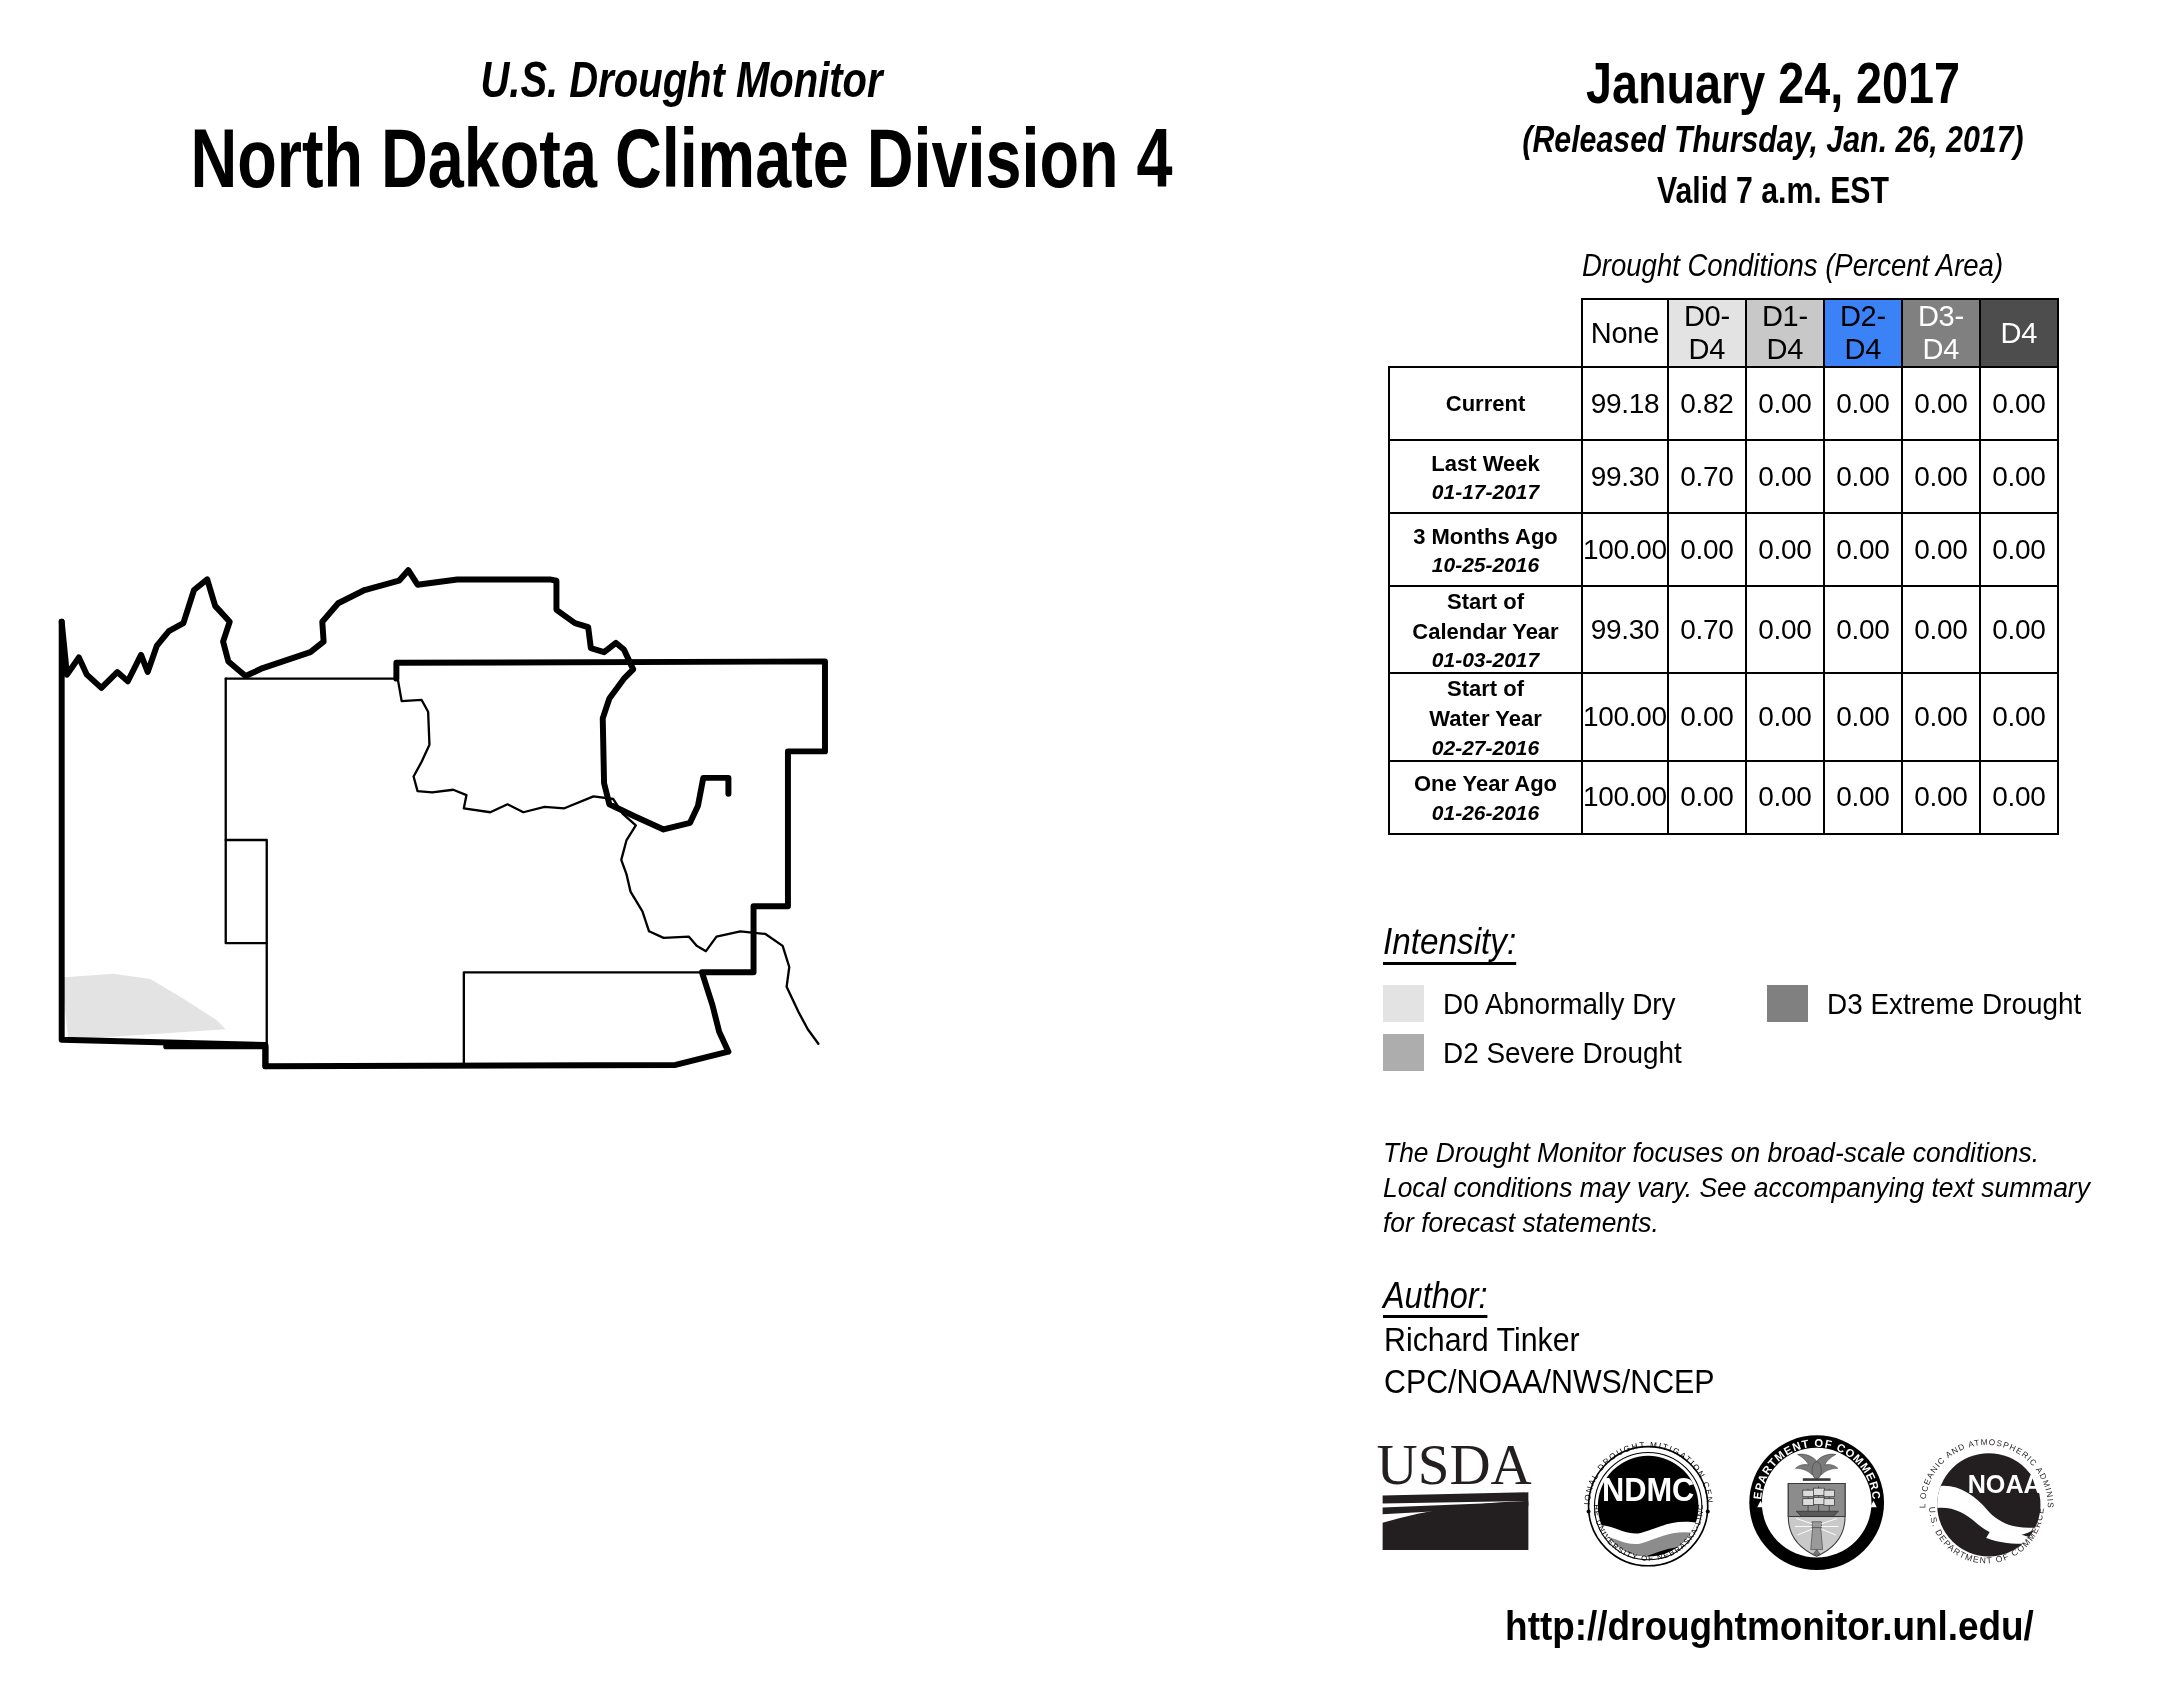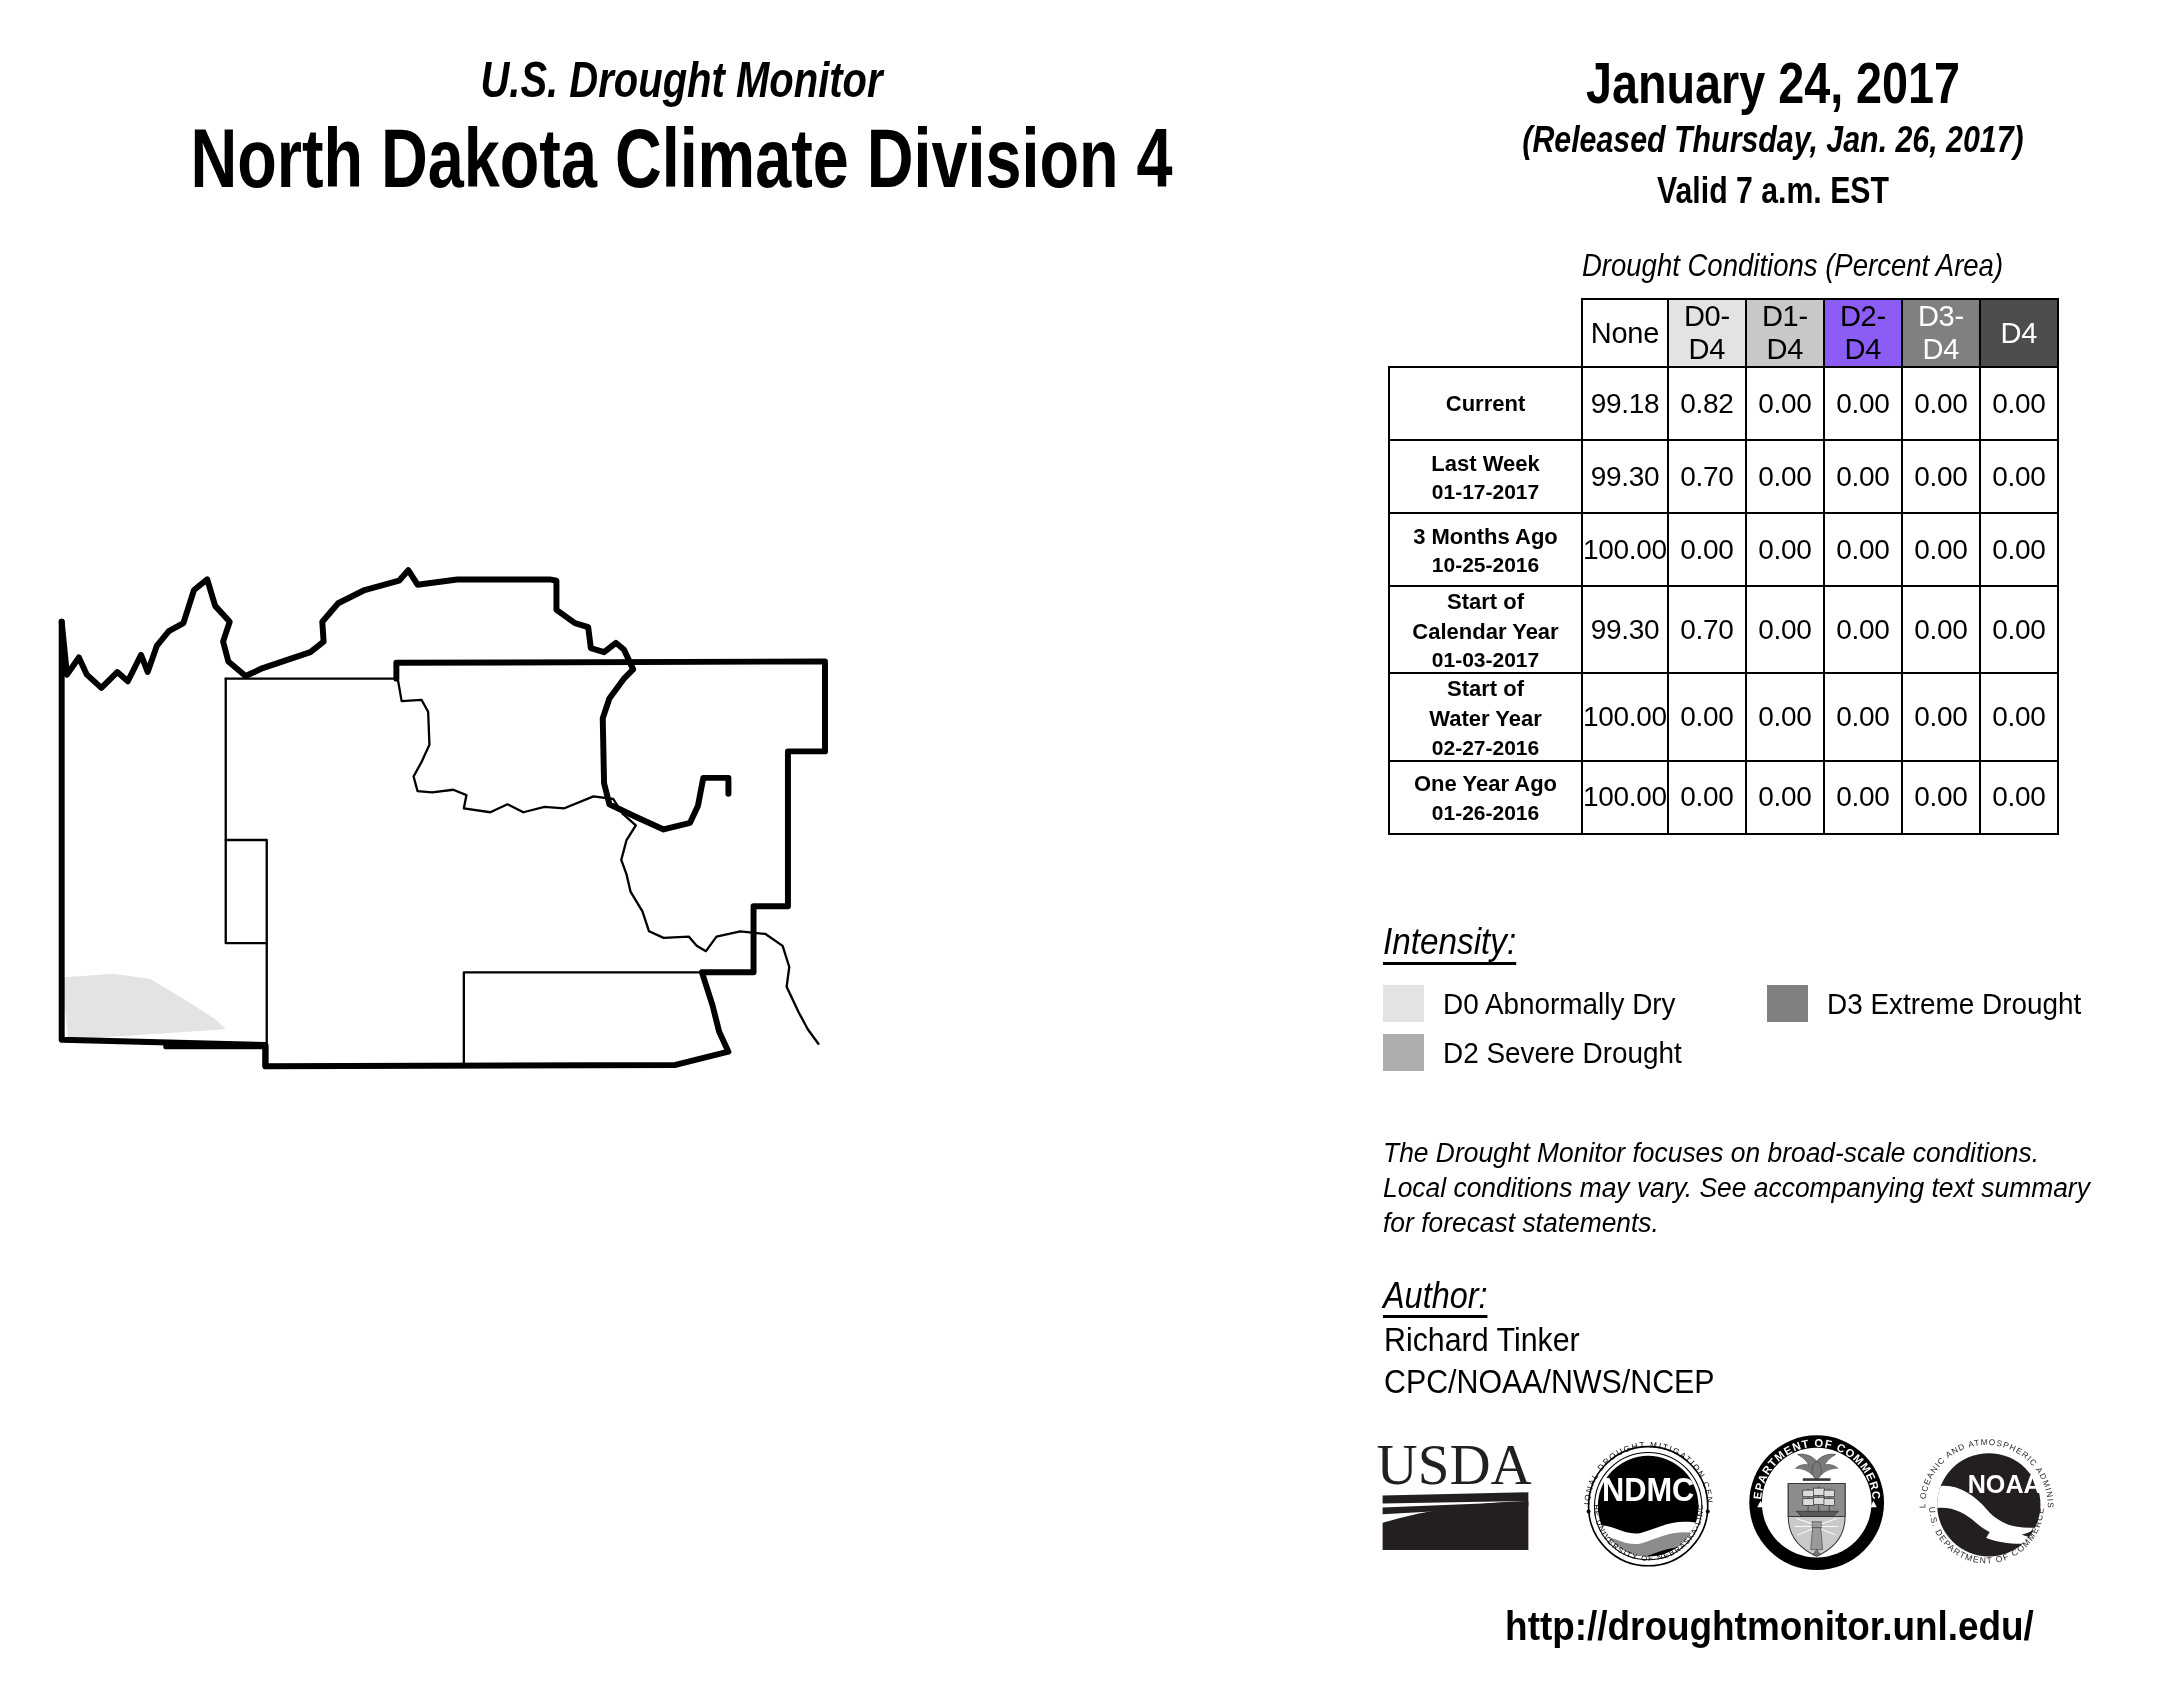--- a/index.html
+++ b/index.html
@@ -134,20 +134,21 @@
     height: 71px;
     padding: 4px 4px;
   }
   .rl-title {
     font-weight: bold;
     font-size: 22px;
     line-height: 30px;
     white-space: nowrap;
   }
   .rl-date {
+    font-style: italic;
     font-weight: bold;
     font-size: 21px;
     line-height: 24px;
     margin-top: 1.3px;
     white-space: nowrap;
   }
   td.val {
     font-size: 28px;
     letter-spacing: -0.3px;
   }
@@ -305,21 +306,21 @@
         <col class="col-val">
         <col class="col-val">
         <col class="col-val">
     </colgroup>
     <thead>
       <tr id="hdr-row">
         <th class="corner-blank"></th>
       <th class="hdr" style="background: rgb(255, 255, 255); color: rgb(0, 0, 0);">None</th>
           <th class="hdr" style="background: rgb(227, 227, 227); color: rgb(0, 0, 0);">D0-D4</th>
           <th class="hdr" style="background: rgb(200, 200, 200); color: rgb(0, 0, 0);">D1-D4</th>
-          <th class="hdr" style="background: #8b5cf6; color: rgb(0, 0, 0);">D2-D4</th>
+          <th class="hdr" style="background: #3b82f6; color: rgb(0, 0, 0);">D2-D4</th>
           <th class="hdr" style="background: rgb(128, 128, 128); color: rgb(255, 255, 255); margin-top: 36px;">D3-D4</th>
           <th class="hdr" style="background: rgb(77, 77, 77); color: rgb(255, 255, 255);">D4</th>
         </tr>
     </thead>
     <tbody id="tbody">
         <tr>
           <td class="rowlabel">
             <div class="rl-title">Current</div>
           </td>
           <td class="val">99.18</td>

